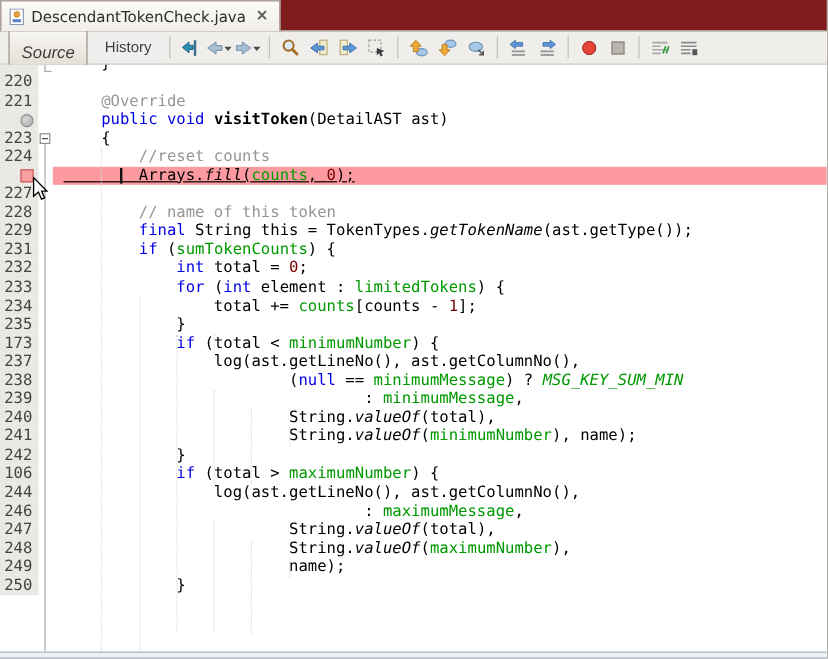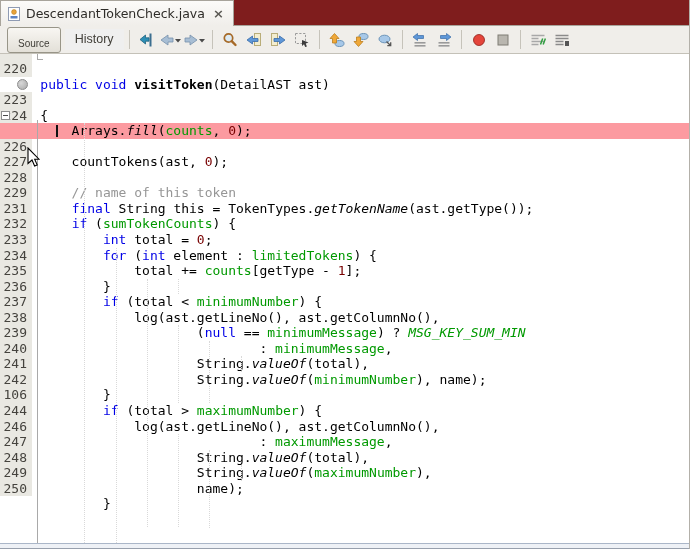--- a/index.html
+++ b/index.html
@@ -9,38 +9,38 @@
   
   .tabbar{height:25px;background:#7f1d1d;border-bottom:1px solid #a8a49b;
     display:flex;align-items:stretch;position:relative;}
   .tab{display:flex;align-items:center;padding:0 9px 0 6px;margin-bottom:-1px;position:relative;z-index:2;
     background:linear-gradient(#fcfbf9,#f0eeea);border:1px solid #a8a49b;border-bottom:none;cursor:default;}
   .tab-title{font-size:12.5px;color:#2e2c28;margin:0 5px;}
   .tab-close{font-size:13px;color:#5c5a55;font-weight:bold;margin-left:3px;line-height:1;}
   
   .toolbar{height:27px;background:#f0eeea;border-bottom:1px solid #c4c1b8;
     display:flex;align-items:center;padding-left:7px;}
-  .btn-source{font-size:10px;color:#403e38;border:1px solid #989588;border-radius:3px;
-    background:linear-gradient(#f8f6f2,#e3e0d8);padding:10px 10px 3px;}
+  .btn-source{font-size:14px;color:#403e38;border:1px solid #989588;border-radius:3px;
+    background:linear-gradient(#f8f6f2,#e3e0d8);padding:10px 10px 3px;font-style:italic;}
   .btn-history{font-size:12.5px;color:#403e38;border:1px solid transparent;padding:2px 9px 3px;margin-left:4px;}
   .tsep{width:1px;height:19px;background:#c6c3ba;margin:0 5px;flex:none;}
   .tbtn{width:24px;height:22px;display:flex;align-items:center;justify-content:center;flex:none;border-radius:2px;}
   .tbtn svg{display:block;}
   
   .editor{position:absolute;left:0;top:54px;right:0;bottom:0;background:#fff;}
   .rows{position:absolute;left:0;top:0;right:0;height:489px;overflow:hidden;}
   .row{display:flex;height:15.55px;line-height:15.55px;white-space:pre;
-    font-family:"DejaVu Sans Mono","Liberation Mono",monospace;font-size:13px;flex-direction:column;}
+    font-family:"DejaVu Sans Mono","Liberation Mono",monospace;font-size:13px;}
   .row.partial{height:7px;overflow:hidden;}
   .row.partial .gutter,.row.partial .foldcol,.row.partial .code{margin-top:-8.5px;height:15.55px;}
   .gutter{width:32px;flex:none;background:var(--gutter-bg,#e9e8e2);color:#45433e;text-align:right;
     padding-right:5px;box-sizing:border-box;position:relative;}
   .foldcol{width:12px;flex:none;position:relative;}
   .code{flex:1;position:relative;padding-left:9px;color:#000;}
-  .row.hl .code{background:var(--hl,#fc9aa0);}
+  .row.hl .code{background:var(--hl,#fc9aa0);text-decoration:underline;}
   .t-p{color:#000;}
   .t-k{color:var(--kw,#0000e6);}
   .t-f{color:var(--fld,#009900);}
   .t-sf{color:var(--fld,#009900);font-style:italic;}
   .t-sm{color:#000;font-style:italic;}
   .t-c{color:var(--cmt,#969696);}
   .t-a{color:var(--ann,#969696);}
   .t-n{color:var(--num,#780000);}
   .t-d{color:#000;font-weight:bold;margin-top:20px;}
   .ov{position:absolute;right:4px;top:2.5px;width:9px;height:9px;border-radius:50%;
@@ -199,34 +199,34 @@
     <div class="guide" style="left:178px;top:271.4px;height:77.7px;"></div>
     <div class="guide" style="left:178px;top:380.2px;height:93.3px;"></div>
     <div class="guide" style="left:209.3px;top:286.9px;height:62.2px;"></div>
     <div class="guide" style="left:209.3px;top:395.75px;height:77.75px;"></div>
     <div class="guide" style="left:240.5px;top:302.45px;height:15.5px;"></div>
     <div class="guide" style="left:240.5px;top:411.3px;height:15.5px;"></div>
 
     <div class="rows" id="rows">
         <div class="row partial"><div class="gutter"></div><div class="foldcol"></div><div class="code"><span class="t-p">    }</span></div></div>
         <div class="row"><div class="gutter">220</div><div class="foldcol"></div><div class="code"></div></div>
+        <div class="row"><div class="gutter">221</div><div class="foldcol"></div><div class="code"><span class="t-a">    @Override</span></div></div>
         <div class="row"><div class="gutter"><div class="ov"></div></div><div class="foldcol"></div><div class="code"><span class="t-p">    </span><span class="t-k">public</span><span class="t-p"> </span><span class="t-k">void</span><span class="t-p"> </span><span class="t-d">visitToken</span><span class="t-p">(DetailAST ast)</span></div></div>
         <div class="row"><div class="gutter">223</div><div class="foldcol"><div class="fbox"><div class="minus"></div></div></div><div class="code"><span class="t-p">    {</span></div></div>
         <div class="row"><div class="gutter">224</div><div class="foldcol"></div><div class="code"><span class="t-c">        //reset counts</span></div></div>
         <div class="row hl"><div class="gutter"><div class="bp"></div></div><div class="foldcol"></div><div class="code"><span class="t-p">        Arrays.</span><span class="t-sm">fill</span><span class="t-p">(</span><span class="t-f">counts</span><span class="t-p">, </span><span class="t-n">0</span><span class="t-p">);</span><div class="caret"></div></div></div>
-        <div class="row"><div class="gutter">226</div><div class="foldcol"></div><div class="code"><span class="t-p">        countTokens(ast, </span><span class="t-n">0</span><span class="t-p">);</span></div></div>
         <div class="row"><div class="gutter">227</div><div class="foldcol"></div><div class="code"></div></div>
         <div class="row"><div class="gutter">228</div><div class="foldcol"></div><div class="code"><span class="t-c">        // name of this token</span></div></div>
         <div class="row"><div class="gutter">229</div><div class="foldcol"></div><div class="code"><span class="t-p">        </span><span class="t-k">final</span><span class="t-p"> String this = TokenTypes.</span><span class="t-sm">getTokenName</span><span class="t-p">(ast.getType());</span></div></div>
         <div class="row"><div class="gutter">231</div><div class="foldcol"></div><div class="code"><span class="t-p">        </span><span class="t-k">if</span><span class="t-p"> (</span><span class="t-f">sumTokenCounts</span><span class="t-p">) {</span></div></div>
         <div class="row"><div class="gutter">232</div><div class="foldcol"></div><div class="code"><span class="t-p">            </span><span class="t-k">int</span><span class="t-p"> total = </span><span class="t-n">0</span><span class="t-p">;</span></div></div>
         <div class="row"><div class="gutter">233</div><div class="foldcol"></div><div class="code"><span class="t-p">            </span><span class="t-k">for</span><span class="t-p"> (</span><span class="t-k">int</span><span class="t-p"> element : </span><span class="t-f">limitedTokens</span><span class="t-p">) {</span></div></div>
-        <div class="row"><div class="gutter">234</div><div class="foldcol"></div><div class="code"><span class="t-p">                total += </span><span class="t-f">counts</span><span class="t-p">[getType - </span><span class="t-n">1</span><span class="t-p">];</span></div></div>
+        <div class="row"><div class="gutter">234</div><div class="foldcol"></div><div class="code"><span class="t-p">                total += </span><span class="t-f">counts</span><span class="t-p">[counts - </span><span class="t-n">1</span><span class="t-p">];</span></div></div>
         <div class="row"><div class="gutter">235</div><div class="foldcol"></div><div class="code"><span class="t-p">            }</span></div></div>
-        <div class="row"><div class="gutter">236</div><div class="foldcol"></div><div class="code"><span class="t-p">            </span><span class="t-k">if</span><span class="t-p"> (total &lt; </span><span class="t-f">minimumNumber</span><span class="t-p">) {</span></div></div>
+        <div class="row"><div class="gutter">173</div><div class="foldcol"></div><div class="code"><span class="t-p">            </span><span class="t-k">if</span><span class="t-p"> (total &lt; </span><span class="t-f">minimumNumber</span><span class="t-p">) {</span></div></div>
         <div class="row"><div class="gutter">237</div><div class="foldcol"></div><div class="code"><span class="t-p">                log(ast.getLineNo(), ast.getColumnNo(),</span></div></div>
         <div class="row"><div class="gutter">238</div><div class="foldcol"></div><div class="code"><span class="t-p">                        (</span><span class="t-k">null</span><span class="t-p"> == </span><span class="t-f">minimumMessage</span><span class="t-p">) ? </span><span class="t-sf">MSG_KEY_SUM_MIN</span></div></div>
         <div class="row"><div class="gutter">239</div><div class="foldcol"></div><div class="code"><span class="t-p">                                : </span><span class="t-f">minimumMessage</span><span class="t-p">,</span></div></div>
         <div class="row"><div class="gutter">240</div><div class="foldcol"></div><div class="code"><span class="t-p">                        String.</span><span class="t-sm">valueOf</span><span class="t-p">(total),</span></div></div>
         <div class="row"><div class="gutter">241</div><div class="foldcol"></div><div class="code"><span class="t-p">                        String.</span><span class="t-sm">valueOf</span><span class="t-p">(</span><span class="t-f">minimumNumber</span><span class="t-p">), name);</span></div></div>
         <div class="row"><div class="gutter">242</div><div class="foldcol"></div><div class="code"><span class="t-p">            }</span></div></div>
         <div class="row"><div class="gutter">106</div><div class="foldcol"></div><div class="code"><span class="t-p">            </span><span class="t-k">if</span><span class="t-p"> (total &gt; </span><span class="t-f">maximumNumber</span><span class="t-p">) {</span></div></div>
         <div class="row"><div class="gutter">244</div><div class="foldcol"></div><div class="code"><span class="t-p">                log(ast.getLineNo(), ast.getColumnNo(),</span></div></div>
         <div class="row"><div class="gutter">246</div><div class="foldcol"></div><div class="code"><span class="t-p">                                : </span><span class="t-f">maximumMessage</span><span class="t-p">,</span></div></div>
         <div class="row"><div class="gutter">247</div><div class="foldcol"></div><div class="code"><span class="t-p">                        String.</span><span class="t-sm">valueOf</span><span class="t-p">(total),</span></div></div>

